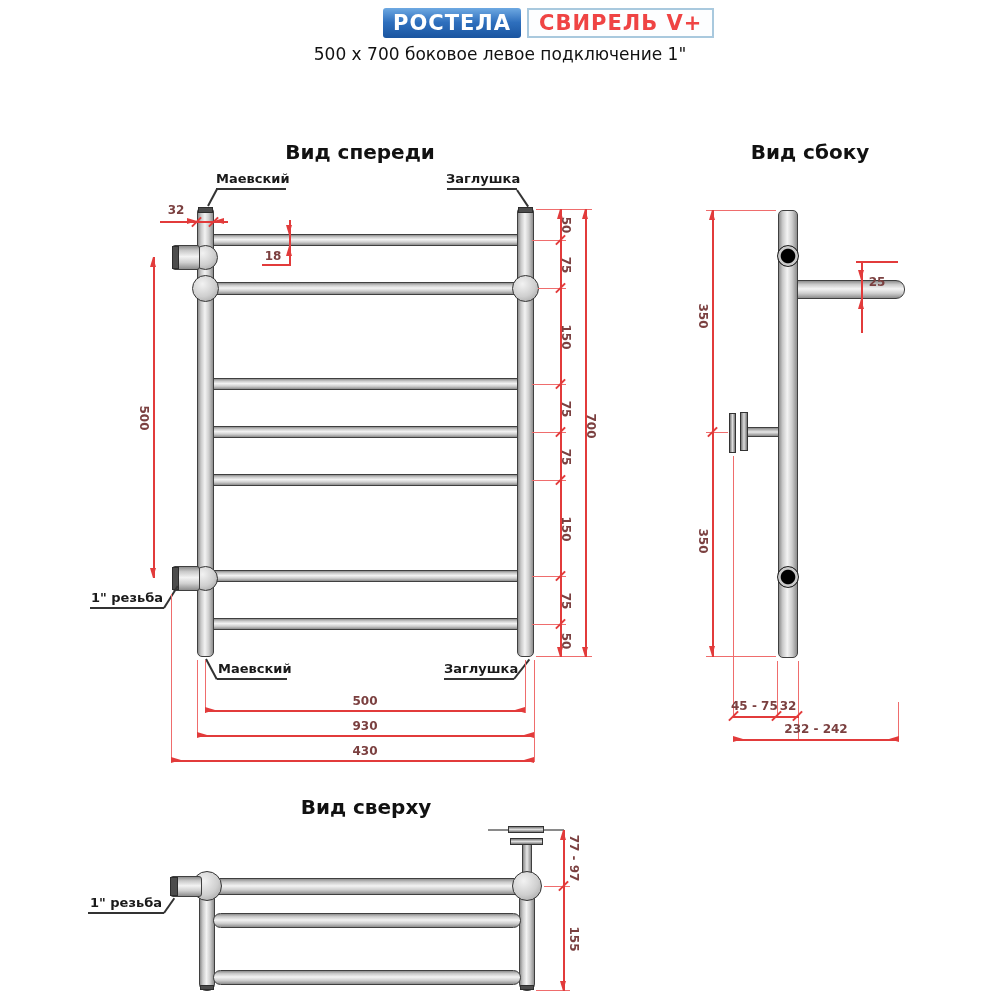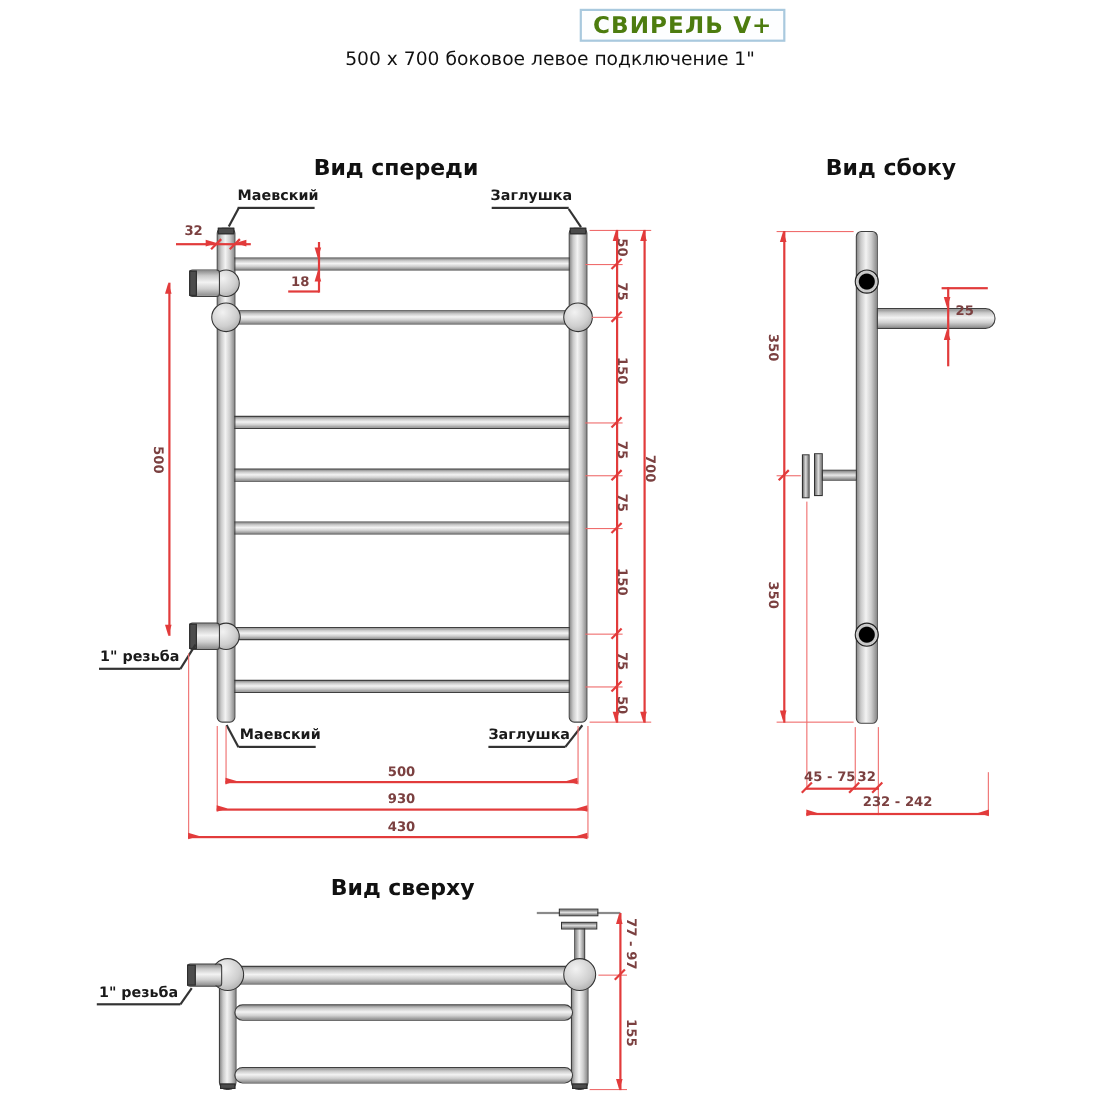--- a/index.html
+++ b/index.html
@@ -5,21 +5,21 @@
   html,body { margin:0; padding:0; background:#fff; }
   .canvas { position:relative; width:1000px; height:1000px; background:#ffffff;
             font-family:"DejaVu Sans","Liberation Sans",sans-serif; overflow:hidden; }
   .abs { position:absolute; }
 
   
   .brand-badge { height:30px; line-height:30px; padding:0 10px; border-radius:3px;
      background:linear-gradient(180deg,#6ea9e2 0%,#2e6fbd 48%,#1a55a0 100%);
      color:#fff; font-weight:bold; font-size:21px; letter-spacing:1px; }
   .model-badge { height:26px; line-height:26px; padding:0 10px; border:2px solid #a9c9de;
-     background:#fdfeff; color:#4d7c0f; font-weight:bold; font-size:21px; letter-spacing:1px; }
+     background:#fdfeff; color:#ef4444; font-weight:bold; font-size:21px; letter-spacing:1px; }
   .subtitle { font-size:17px; color:#111; }
 
   .view-title { font-size:20px; font-weight:bold; color:#111; text-align:center; }
 
   
   .tube-v { background:linear-gradient(90deg,#8d8d8d 0%,#c9c9c9 20%,#f3f3f3 46%,#cfcfcf 72%,#8d8d8d 100%);
             border:1px solid #3f3f3f; border-radius:5px; box-sizing:border-box; }
   .tube-h { background:linear-gradient(180deg,#8d8d8d 0%,#c9c9c9 20%,#f3f3f3 46%,#cfcfcf 72%,#8d8d8d 100%);
             border:1px solid #3f3f3f; border-radius:8px; box-sizing:border-box; }
   .joint  { border-radius:50%; border:1.5px solid #333; box-sizing:border-box;
@@ -47,20 +47,21 @@
   .ar-up    { border-width:0 3.5px 10px 3.5px; border-bottom-color:#e23b3b; }
   .ar-down  { border-width:10px 3.5px 0 3.5px; border-top-color:#e23b3b; }
   .ar-left  { border-width:3.5px 10px 3.5px 0; border-right-color:#e23b3b; }
   .ar-right { border-width:3.5px 0 3.5px 10px; border-left-color:#e23b3b; }
 </style>
 </head>
 <body>
 
 <div class="canvas">
 
+  <div class="abs brand-badge" style="left:383px;top:8px;">РОСТЕЛА</div>
   <div class="abs model-badge" style="left:527px;top:8px;">СВИРЕЛЬ V+</div>
   <div class="abs subtitle" style="left:0;top:44px;width:1000px;text-align:center;">500 x 700 боковое левое подключение 1"</div>
 
   <div class="abs view-title" style="left:280px;top:140px;width:160px;">Вид спереди</div>
 
   <div class="abs tube-h" style="left:206px;top:234px;width:320px;height:12px;"></div>
   <div class="abs tube-h" style="left:200px;top:282px;width:332px;height:13px;"></div>
   <div class="abs tube-h" style="left:206px;top:378px;width:320px;height:12px;"></div>
   <div class="abs tube-h" style="left:206px;top:426px;width:320px;height:12px;"></div>
   <div class="abs tube-h" style="left:206px;top:474px;width:320px;height:12px;"></div>

